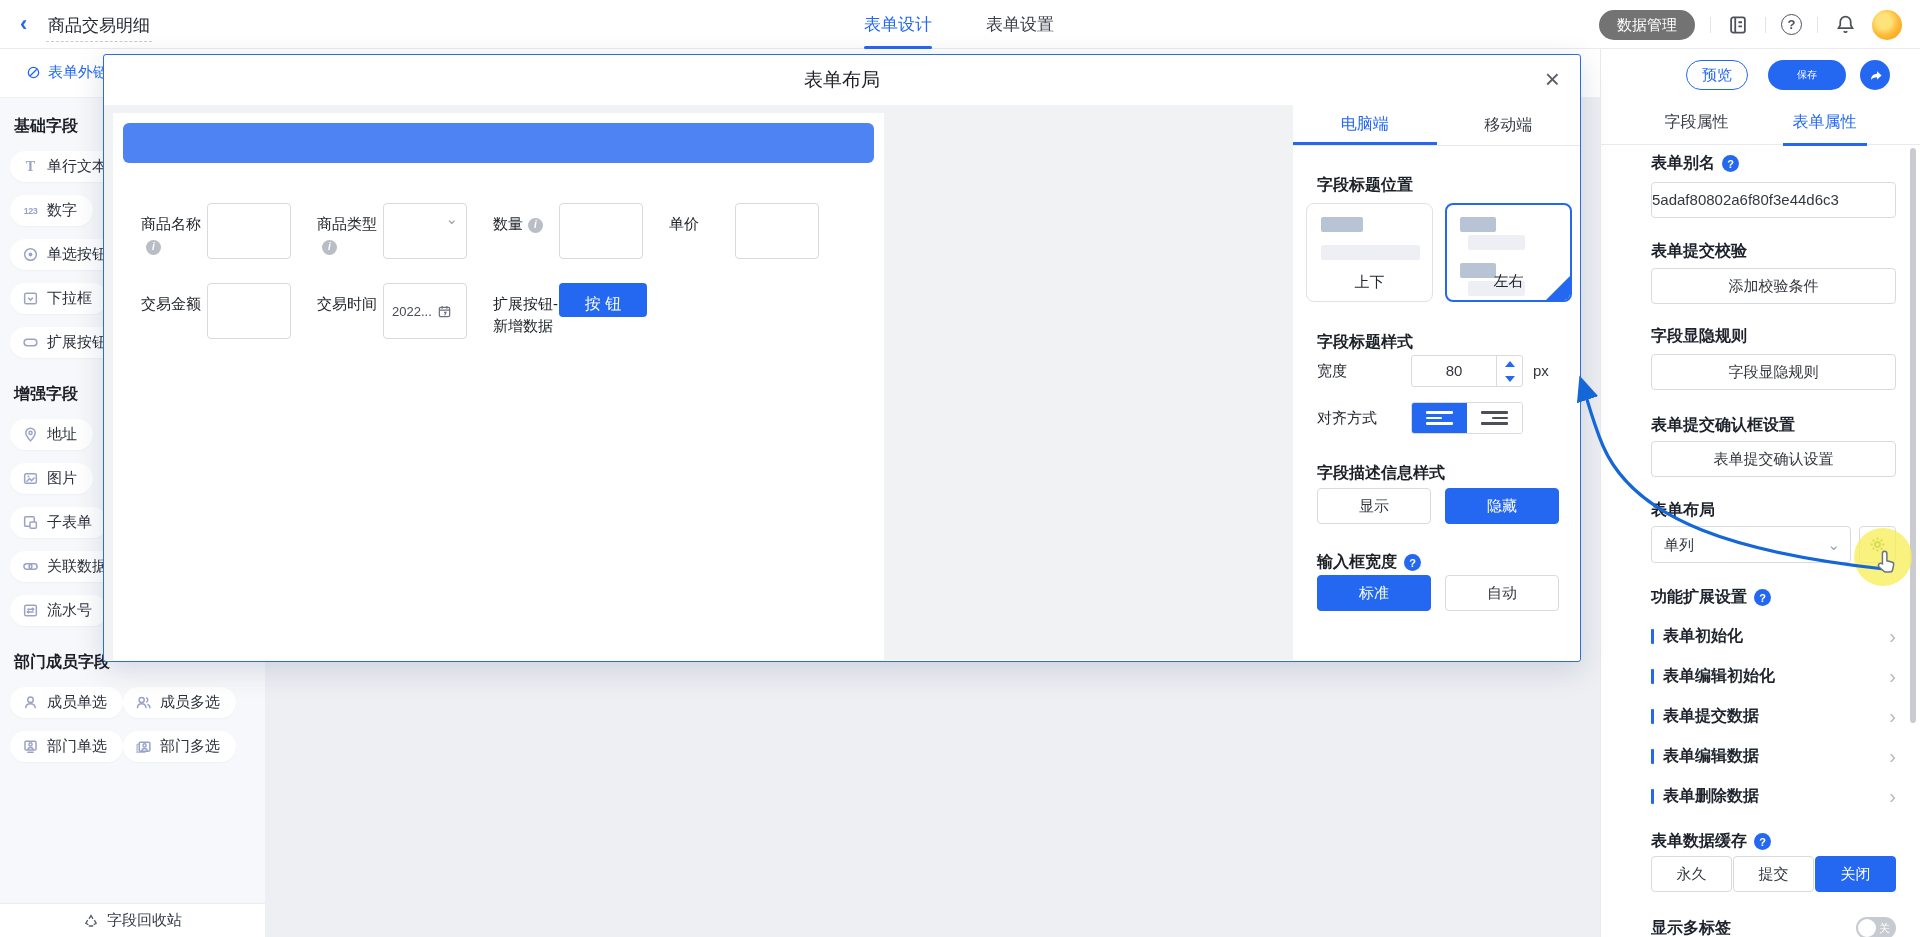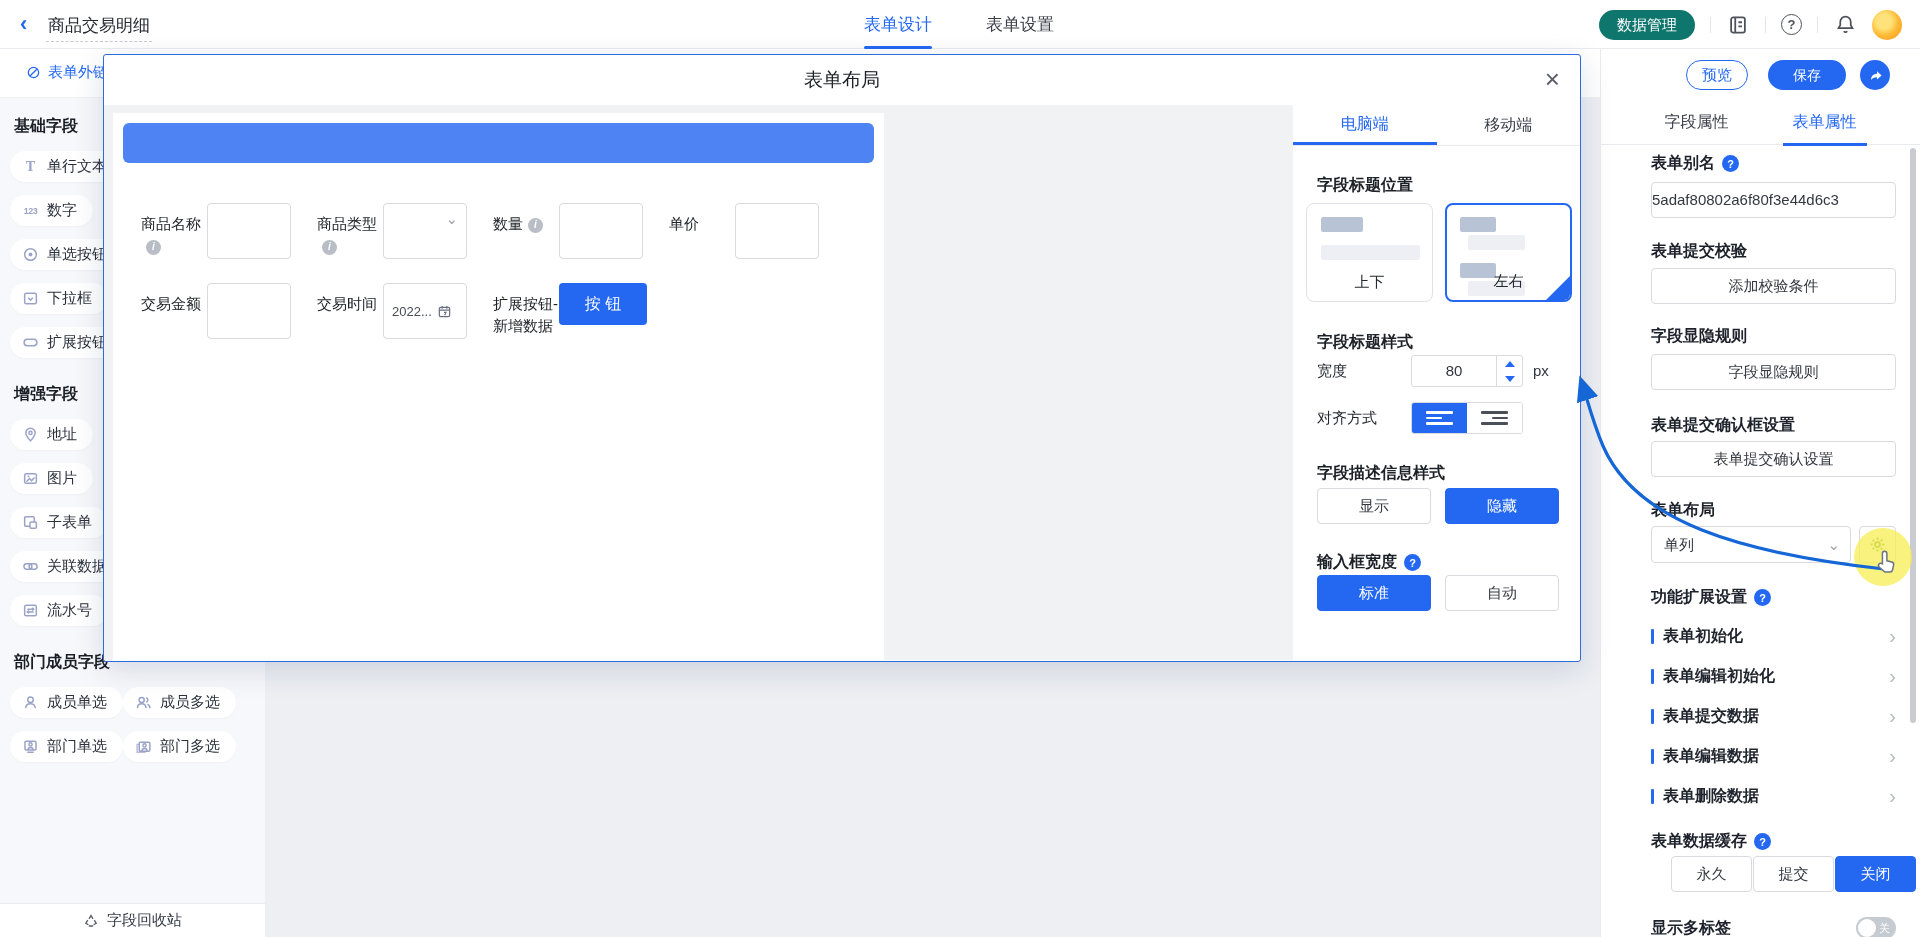--- a/index.html
+++ b/index.html
@@ -10,21 +10,21 @@
   .topbar { position:absolute; left:0; top:0; width:1920px; height:49px; background:#fff;
     border-bottom:1px solid #e9ebef; z-index:20; }
   .back { position:absolute; left:20px; top:12px; font-size:22px; font-weight:bold; color:#2468f2; cursor:pointer; line-height:24px;}
   .doc-title { position:absolute; left:46px; top:14px; font-size:17px; color:#23272f;
     border-bottom:1px dashed #c7cad2; padding:0 2px 4px 2px; }
   .main-tabs { position:absolute; left:860px; top:0; height:49px; display:flex; gap:46px; }
   .main-tab { position:relative; height:49px; line-height:49px; font-size:17px; color:#3a3f49; cursor:pointer; padding:0 4px;}
   .main-tab.active { color:#2468f2; }
   .main-tab.active::after { content:""; position:absolute; left:4px; right:4px; bottom:0; height:3px; background:#2468f2; border-radius:2px;}
   .top-right { position:absolute; right:18px; top:0; height:49px; display:flex; align-items:center; gap:15px; }
-  .pill-green { height:30px; padding:0 18px; border-radius:15px; background:#0f766e; color:#fff;
+  .pill-green { height:30px; padding:0 18px; border-radius:15px; background:#737373; color:#fff;
     font-size:15px; line-height:30px; cursor:pointer; }
   .vdiv { width:1px; height:16px; background:#e2e4e9; }
   .tb-icon { width:24px; height:24px; color:#4c515b; display:flex; align-items:center; justify-content:center; cursor:pointer;}
   .help-circle { width:21px; height:21px; border:1.7px solid #4c515b; border-radius:50%;
     font-size:13px; font-weight:bold; display:flex; align-items:center; justify-content:center; color:#4c515b;}
   .avatar { width:30px; height:30px; border-radius:50%;
     background:radial-gradient(circle at 40% 38%, #ffe37a 0 28%, #ffb937 55%, #f59a14 100%); cursor:pointer;}
 
   
   .subbar { position:absolute; left:0; top:49px; width:1600px; height:49px; background:#fff;
@@ -52,21 +52,21 @@
   
   .canvas { position:absolute; left:265px; top:98px; width:1335px; height:839px; background:#edeff3; z-index:3;}
 
   
   .rightbar { position:absolute; left:1600px; top:49px; width:320px; height:888px; background:#fff;
     border-left:1px solid #e8eaee; z-index:10; overflow:hidden;}
   .rb-scroll { position:absolute; right:4px; top:99px; width:6px; height:575px; background:#c9cbd0; border-radius:3px;}
   .btn-preview { position:absolute; left:85px; top:11px; width:62px; height:30px; border:1px solid #2468f2;
     color:#2468f2; background:#fff; border-radius:15px; font-size:15px; line-height:28px; text-align:center; cursor:pointer;}
   .btn-save { position:absolute; left:167px; top:11px; width:78px; height:30px; background:#2468f2;
-    color:#fff; border-radius:15px; font-size:14px; line-height:30px; text-align:center; cursor:pointer;}
+    color:#fff; border-radius:15px; font-size:10px; line-height:30px; text-align:center; cursor:pointer;}
   .btn-share { position:absolute; left:259px; top:11px; width:30px; height:30px; background:#2468f2;
     border-radius:50%; display:flex; align-items:center; justify-content:center; cursor:pointer;}
   .rb-tabs { position:absolute; left:0; top:56px; width:100%; height:40px; border-bottom:1px solid #e8eaee;
     display:flex; justify-content:center; gap:52px;}
   .rb-tab { font-size:16px; color:#3a3f49; height:40px; line-height:34px; padding:0 6px; cursor:pointer; position:relative;}
   .rb-tab.active { color:#2468f2; }
   .rb-tab.active::after{content:""; position:absolute; left:-4px; right:-4px; bottom:-1px; height:3px; background:#2468f2;}
   .rb-item { position:absolute; left:50px; width:245px; }
   .rb-label { font-size:16px; font-weight:bold; color:#1c212b; display:flex; align-items:center; gap:7px;}
   .q-blue { width:17px; height:17px; border-radius:50%; background:#2468f2; color:#fff; font-size:11px;
@@ -78,21 +78,21 @@
   .layout-row { display:flex; gap:8px; }
   .rb-select { flex:1; height:37px; border:1px solid #d8dade; border-radius:4px; background:#fff;
     font-size:15px; color:#33373f; line-height:35px; padding:0 10px 0 12px; display:flex; justify-content:space-between; cursor:pointer;}
   .sel-chev { color:#9aa0aa; font-size:15px; }
   .gear-btn { width:37px; height:37px; border:1px solid #d8dade; border-radius:4px; background:#fff;
     display:flex; align-items:center; justify-content:center; cursor:pointer; position:relative;}
   .ext-item { position:absolute; left:50px; width:245px; height:22px; display:flex; align-items:center; cursor:pointer;}
   .blue-bar { width:3px; height:15px; background:#2468f2; border-radius:1px; margin-right:9px;}
   .ext-item .lbl { font-size:16px; font-weight:bold; color:#1f242d; flex:1;}
   .ext-item .chev { color:#b3b7bf; font-size:20px; line-height:16px;}
-  .cache-row { display:flex; gap:1px;margin-left:20px;}
+  .cache-row { display:flex; gap:1px;}
   .cache-btn { flex:1; height:36px; border:1px solid #d8dade; border-radius:4px; background:#fff;
     font-size:15px; color:#33373f; line-height:34px; text-align:center; cursor:pointer;}
   .cache-btn.sel { background:#2468f2; border-color:#2468f2; color:#fff;}
   .multitab-row { display:flex; justify-content:space-between; align-items:center;}
   .toggle { width:40px; height:22px; border-radius:11px; background:#c6cad1; position:relative; cursor:pointer;}
   .toggle .knob { position:absolute; left:2px; top:2px; width:18px; height:18px; border-radius:50%; background:#fff;}
   .toggle .tg-txt { position:absolute; right:6px; top:4px; font-size:11px; color:#fff;}
 
   
   .modal { position:absolute; left:103px; top:54px; width:1478px; height:608px; background:#fff;
@@ -106,21 +106,21 @@
   .frow { display:flex; margin:0 0 0 28px; }
   .frow1 { margin-top:40px; }
   .frow2 { margin-top:24px; }
   .fld { display:flex; margin-right:26px; align-items:flex-start;}
   .fld-label { width:66px; font-size:15px; line-height:22px; color:#1c2127; padding-top:10px; flex:none;}
   .info-i { display:inline-flex; width:15px; height:15px; border-radius:50%; background:#b9bdc6; color:#fff;
     font-size:10px; font-weight:bold; align-items:center; justify-content:center; margin-left:5px; vertical-align:1px; font-style:italic;}
   .fld-ctrl { width:84px; height:56px; border:1px solid #d8dade; border-radius:4px; background:#fff; flex:none; position:relative;}
   .fld-ctrl.sel::after { content:"⌄"; position:absolute; right:8px; top:6px; color:#9aa0aa; font-size:15px;}
   .fld-date { display:flex; align-items:center; gap:5px; padding:0 8px; font-size:13px; color:#464b54;}
-  .fld-btn { width:88px; height:42px; background:#2468f2; border-radius:4px; color:#fff; font-size:16px;
+  .fld-btn { width:88px; height:34px; background:#2468f2; border-radius:4px; color:#fff; font-size:16px;
     line-height:42px; text-align:center; cursor:pointer; flex:none;}
 
   .opt-panel { position:absolute; right:0; top:0; bottom:0; width:287px; background:#fff;}
   .dev-tabs { display:flex; height:41px; border-bottom:1px solid #e7e9ee;}
   .dev-tab { flex:1; text-align:center; line-height:40px; font-size:16px; color:#3a3f49; cursor:pointer;}
   .dev-tab.active { color:#2468f2; border-bottom:3px solid #2468f2; line-height:38px;}
   .op-sec-title { position:absolute; left:24px; font-size:16px; font-weight:bold; color:#1c2127; display:flex; gap:7px; align-items:center;}
   .cards { position:absolute; left:13px; top:98px; display:flex; gap:12px;}
   .pos-card { width:127px; height:99px; border:1px solid #dfe1e6; border-radius:8px; background:#fff;
     padding:13px 0 0 14px; position:relative; overflow:hidden; cursor:pointer;}

